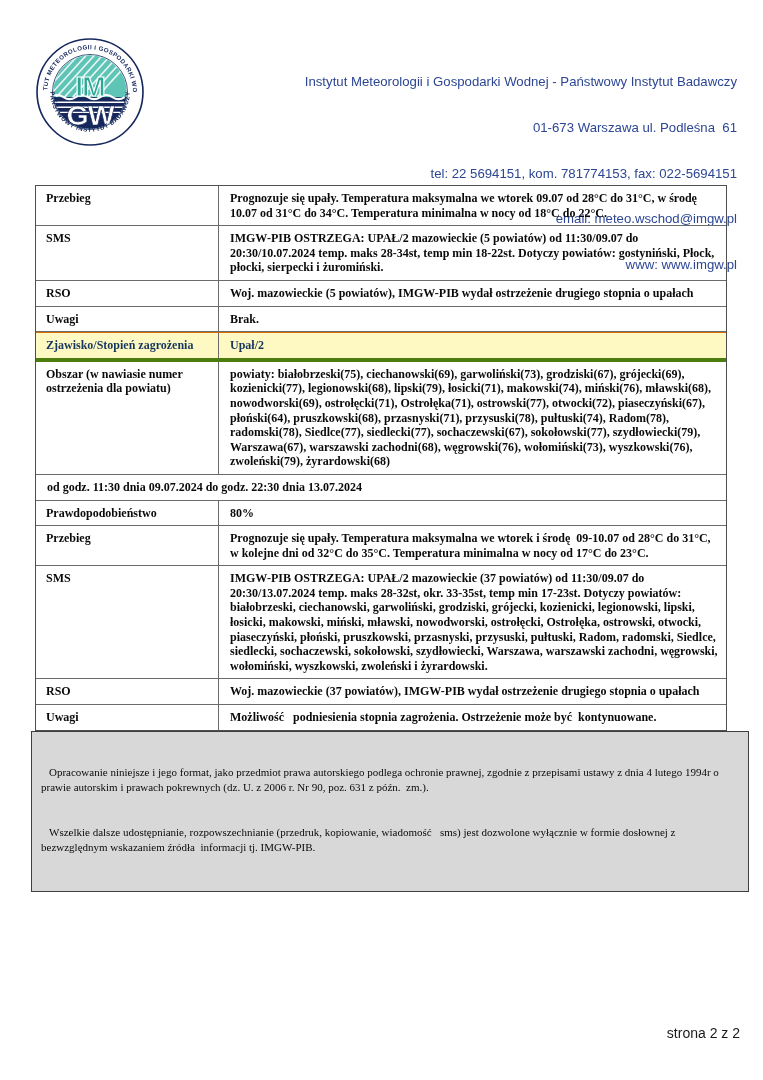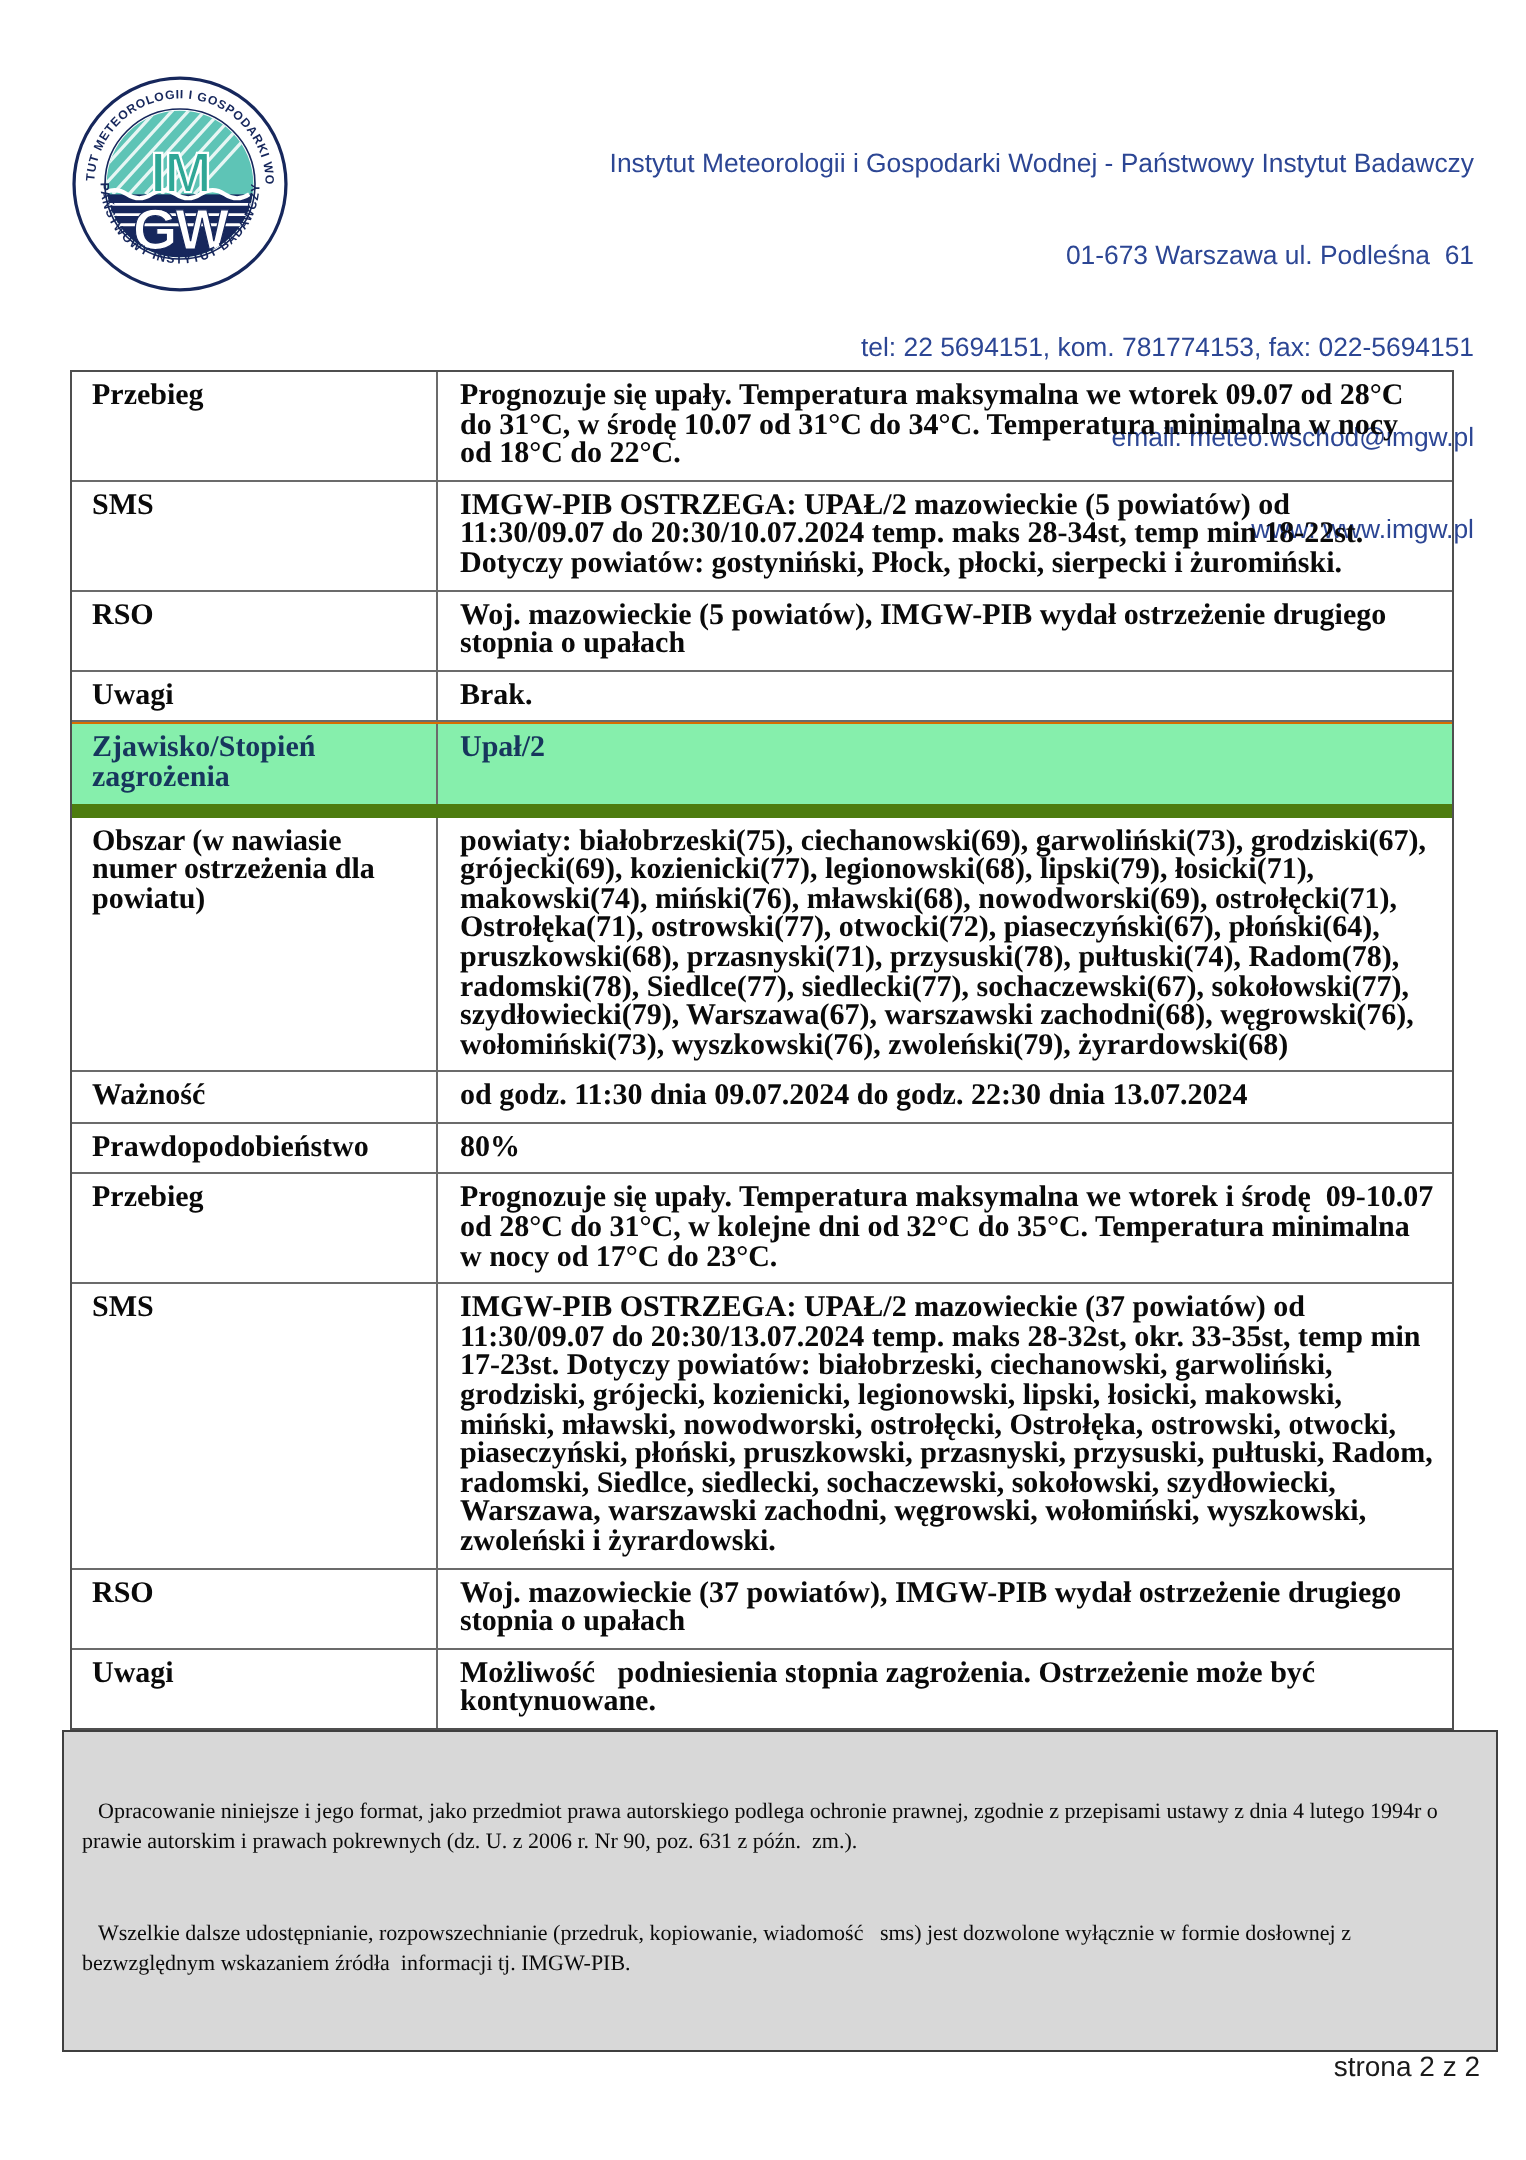--- a/index.html
+++ b/index.html
@@ -23,33 +23,33 @@
     color:#2c4694;
     white-space:pre-wrap;
   }
   .header-block .bold { font-weight:bold; }
 
   
   .content { position:absolute; left:0; top:185px; width:763px; }
   .doc-table {
     margin-left:35px; width:692px;
     border:1px solid #4f4f4f;
-    font-size:15px; line-height:14.6px;
+    font-size:12px; line-height:14.6px;
   }
   .trow { display:flex; border-bottom:1px solid #6b6b6b; }
   .trow:last-child { border-bottom:none; }
   .tlabel {
     width:183px; flex:0 0 183px;
     padding:5px 8px 5px 10px;
     font-weight:bold;
     border-right:1px solid #6b6b6b;
     white-space:pre-wrap;
   }
   .tvalue { flex:1 1 auto; padding:5px 8px 5px 11px; white-space:pre-wrap;font-weight:bold; }
-  .trow.hl { background:#86efac; border-top:1px solid #d86e00; border-bottom:7px solid #4d7c0f; }
+  .trow.hl { background:#fef9c3; border-top:1px solid #d86e00; border-bottom:4px solid #4d7c0f; }
   .trow.hl .tlabel, .trow.hl .tvalue { color:#17365d; }
 
   
   .copyright-box {
     margin-left:31px; margin-top:0px; width:718px;
     background:#d8d8d8;
     border:1px solid #3f3f3f;
     padding:3px 9px 5px 9px;
     font-size:11px; line-height:15.1px;
     white-space:pre-wrap;
@@ -149,21 +149,20 @@
       </div>
       <div class="trow hl">
         <div class="tlabel">Zjawisko/Stopień zagrożenia</div>
         <div class="tvalue">Upał/2</div>
       </div>
       <div class="trow">
         <div class="tlabel">Obszar (w nawiasie numer ostrzeżenia dla powiatu)</div>
         <div class="tvalue">powiaty: białobrzeski(75), ciechanowski(69), garwoliński(73), grodziski(67), grójecki(69), kozienicki(77), legionowski(68), lipski(79), łosicki(71), makowski(74), miński(76), mławski(68), nowodworski(69), ostrołęcki(71), Ostrołęka(71), ostrowski(77), otwocki(72), piaseczyński(67), płoński(64), pruszkowski(68), przasnyski(71), przysuski(78), pułtuski(74), Radom(78), radomski(78), Siedlce(77), siedlecki(77), sochaczewski(67), sokołowski(77), szydłowiecki(79), Warszawa(67), warszawski zachodni(68), węgrowski(76), wołomiński(73), wyszkowski(76), zwoleński(79), żyrardowski(68)</div>
       </div>
       <div class="trow">
-        <div class="tlabel">Ważność</div>
         <div class="tvalue">od godz. 11:30 dnia 09.07.2024 do godz. 22:30 dnia 13.07.2024</div>
       </div>
       <div class="trow">
         <div class="tlabel">Prawdopodobieństwo</div>
         <div class="tvalue">80%</div>
       </div>
       <div class="trow">
         <div class="tlabel">Przebieg</div>
         <div class="tvalue">Prognozuje się upały. Temperatura maksymalna we wtorek i środę  09-10.07 od 28°C do 31°C, w kolejne dni od 32°C do 35°C. Temperatura minimalna w nocy od 17°C do 23°C.</div>
       </div>

